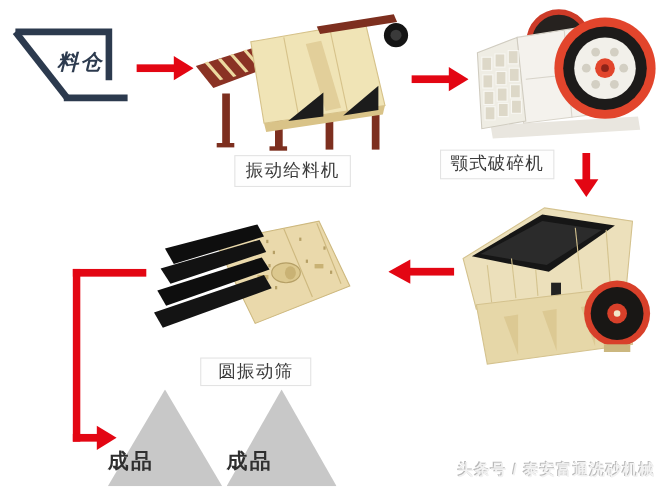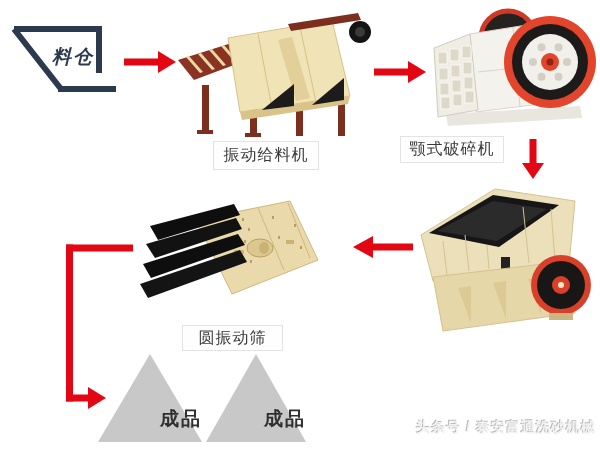--- a/index.html
+++ b/index.html
@@ -12,21 +12,21 @@
     position:absolute;display:flex;align-items:center;justify-content:center;
     background:#fefefe;border:1px solid #e3e3e3;color:#3a3a3a;
     font-size:16px;letter-spacing:1px;box-sizing:border-box;
   }
   .silo-label{
     position:absolute;color:#2c3a4e;font-size:19px;font-weight:600;letter-spacing:2px;font-style:italic;
   }
   .product{position:absolute;}
   .product svg{display:block;}
   .product-label{
-    position:absolute;bottom:10px;left:0;width:100%;text-align:right;
+    position:absolute;bottom:10px;left:0;width:100%;text-align:left;
     color:#2f2f2f;font-size:19px;font-weight:600;letter-spacing:2px;
   }
   .watermark{
     position:absolute;left:360px;top:419px;width:236px;text-align:right;
     font-size:14px;font-weight:bold;letter-spacing:1px;color:#f2f2f2;
     text-shadow:-1px -1px 0 #b9b9b9, 1px 1px 0 #ffffff;
     white-space:nowrap;
   }
 </style>
 </head>

